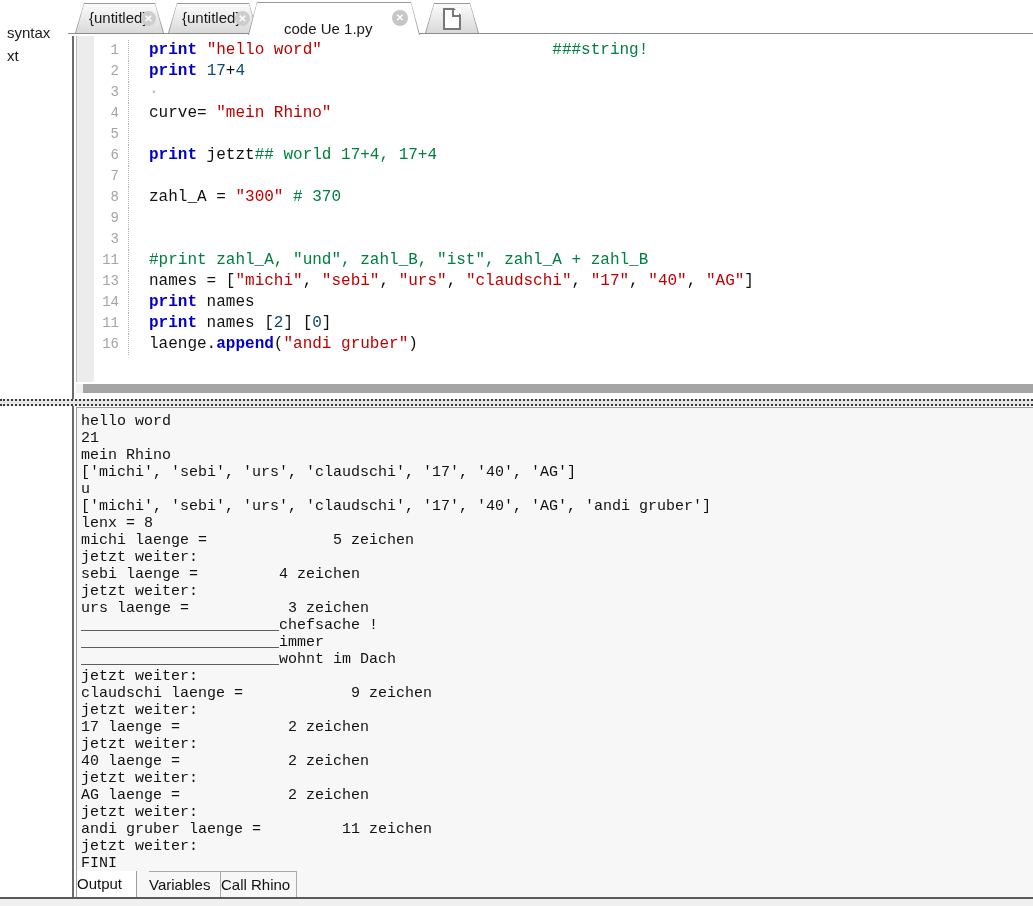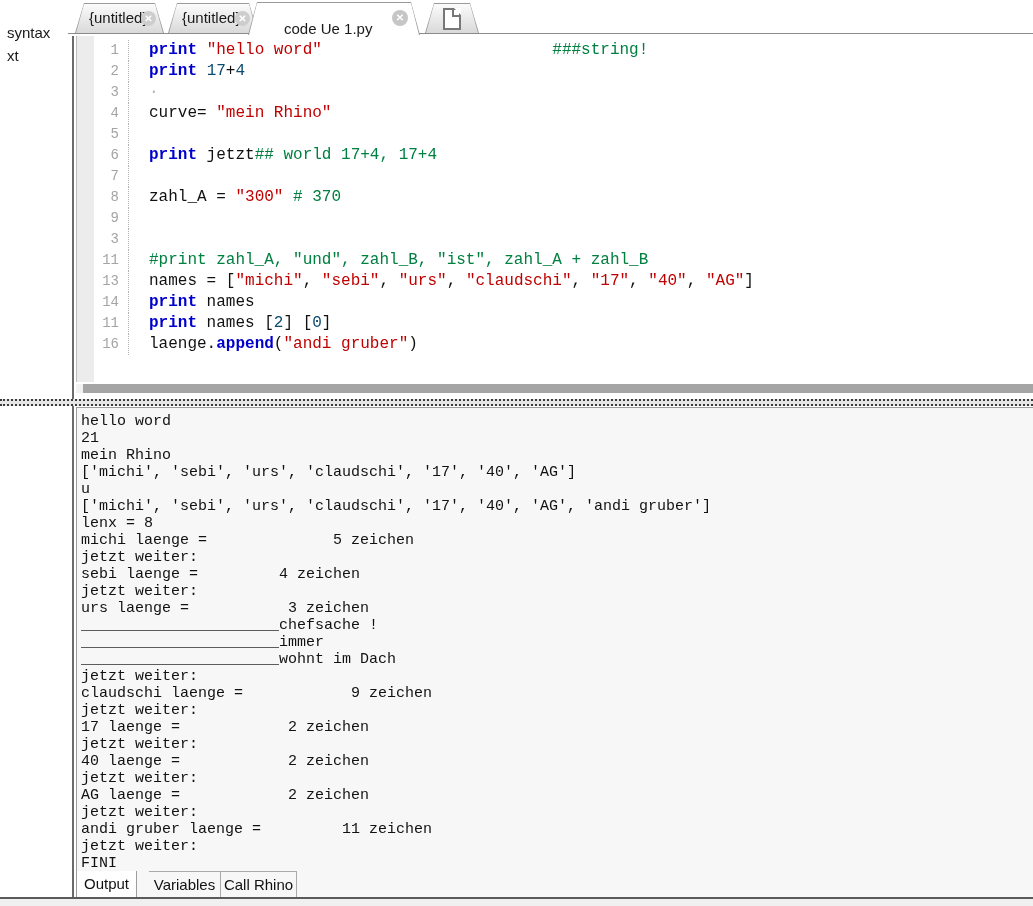--- a/index.html
+++ b/index.html
@@ -53,21 +53,21 @@
   
   .splitter{position:absolute;left:0;right:0;top:399px;height:3px;background:#e6e6e6;
             border-top:2px dotted #3a3a3a;border-bottom:2px dotted #3a3a3a;z-index:6;}
 
   
   .output{position:absolute;left:76px;right:0;top:407px;height:490px;background:#f7f7f7;
           border-left:1px solid #9d9d9d;border-top:1px solid #9d9d9d;box-sizing:border-box;}
   .out-text{position:absolute;left:4px;top:5px;margin:0;font-family:"Liberation Mono",monospace;
             font-size:15px;line-height:17px;white-space:pre;color:#111;}
   .bottom-tabs{position:absolute;left:0;bottom:0;height:26px;right:0;display:flex;font-size:15px;}
-  .btab{height:26px;line-height:25px;text-align:center;box-sizing:border-box;}
+  .btab{height:26px;line-height:25px;text-align:left;box-sizing:border-box;}
   .btab.active{width:60px;background:#ffffff;border-right:1px solid #9d9d9d;}
   .btab.plain{border-top:1px solid #aaa;border-right:1px solid #aaa;background:transparent;}
   .btab.v{width:72px;margin-left:12px;}
   .btab.c{width:76px;}
 
   
   .bottom-line{position:absolute;left:0;top:897px;width:100%;height:2px;background:#5a5a5a;}
   .bottom-strip{position:absolute;left:0;top:899px;width:100%;height:7px;background:#f0f0f0;}
 </style>
 </head>

